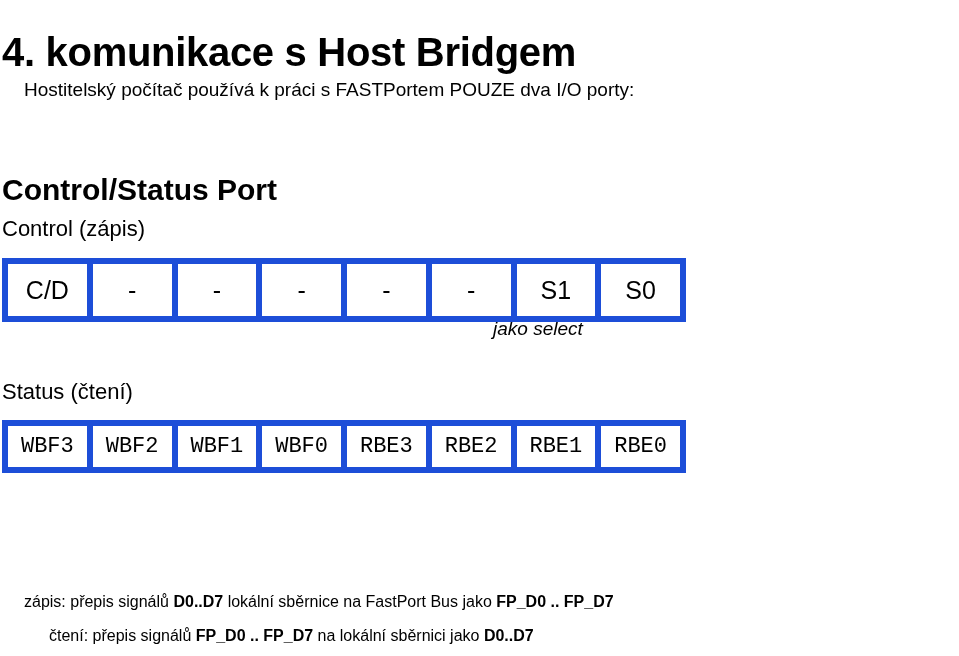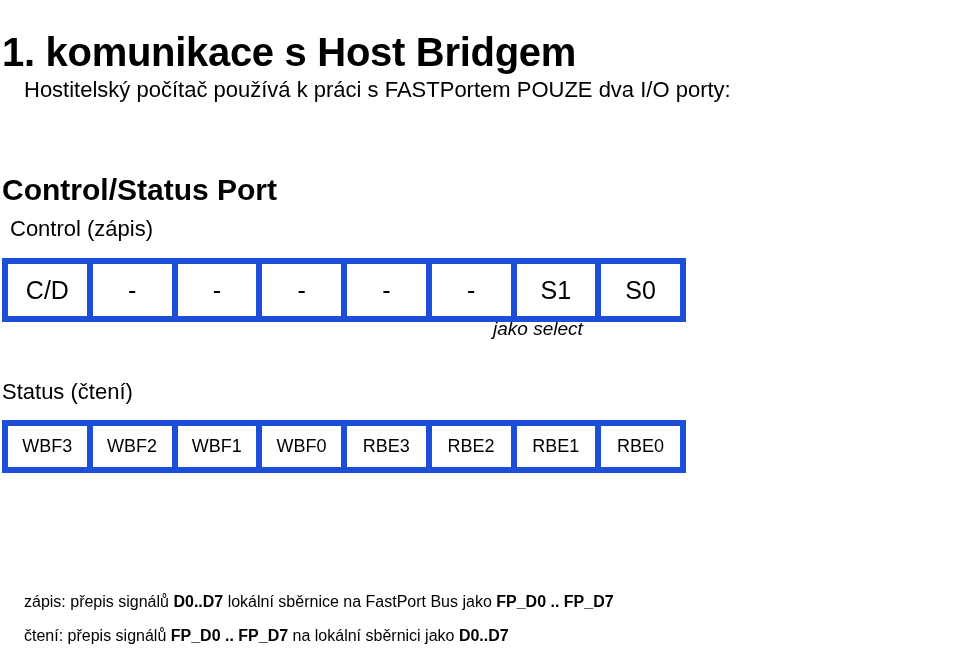--- a/index.html
+++ b/index.html
@@ -33,21 +33,21 @@
     letter-spacing: -0.3px;
     line-height: 54px;
     white-space: nowrap;
   }
 
   
   .subtitle {
     position: absolute;
     left: 24px;
     top: 76px;
-    font-size: 22px;
+    font-size: 19px;
     line-height: 28px;
     white-space: nowrap;
   }
 
   
   .section-heading {
     position: absolute;
     left: 2px;
     font-size: 30px;
     line-height: 38px;
@@ -57,21 +57,21 @@
   .section-heading.data-port { top: 522px; }
 
   
   .sub-heading {
     position: absolute;
     left: 2px;
     font-size: 22px;
     line-height: 28px;
     white-space: nowrap;
   }
-  .sub-heading.control-write { top: 215px; margin-left: 8px; }
+  .sub-heading.control-write { top: 215px; }
   .sub-heading.status-read   { top: 378px; }
 
   
   .bit-table {
     position: absolute;
     left: 2px;
     border-collapse: collapse;
     table-layout: fixed;
   }
   .bit-table td {
@@ -92,21 +92,22 @@
     font-size: 25px;
   }
 
   .bit-table.status {
     top: 420px;
     width: 630px;
   }
   .bit-table.status td {
     width: 78.75px;
     height: 41px;
-    font-size: 18px;
+    font-size: 22px;
+    font-family: Liberation Mono, monospace;
   }
 
   
   .annotations {
     position: absolute;
     left: 2px;
     top: 316px;
     width: 632px;
     height: 26px;
   }
@@ -123,30 +124,30 @@
 
   
   .desc-line {
     position: absolute;
     left: 24px;
     font-size: 16px;
     line-height: 28px;
     white-space: nowrap;
   }
   .desc-line.line1 { top: 588px; }
-  .desc-line.line2 { top: 622px; }
+  .desc-line.line2 { top: 622px; margin-left: 25px; }
   .desc-line b { font-weight: bold; }
   .desc-line .seg { white-space: pre; }
 </style>
 </head>
 <body>
 
 <div class="slide">
 
-  <h1 class="slide-title">1. komunikace s Host Bridgem</h1>
+  <h1 class="slide-title">4. komunikace s Host Bridgem</h1>
 
   <div class="subtitle">Hostitelský počítač používá k práci s FASTPortem POUZE dva I/O porty:</div>
 
   <h2 class="section-heading control-status">Control/Status Port</h2>
 
   <div class="sub-heading control-write">Control (zápis)</div>
 
   <table class="bit-table control">
     <tbody>
       <tr>

